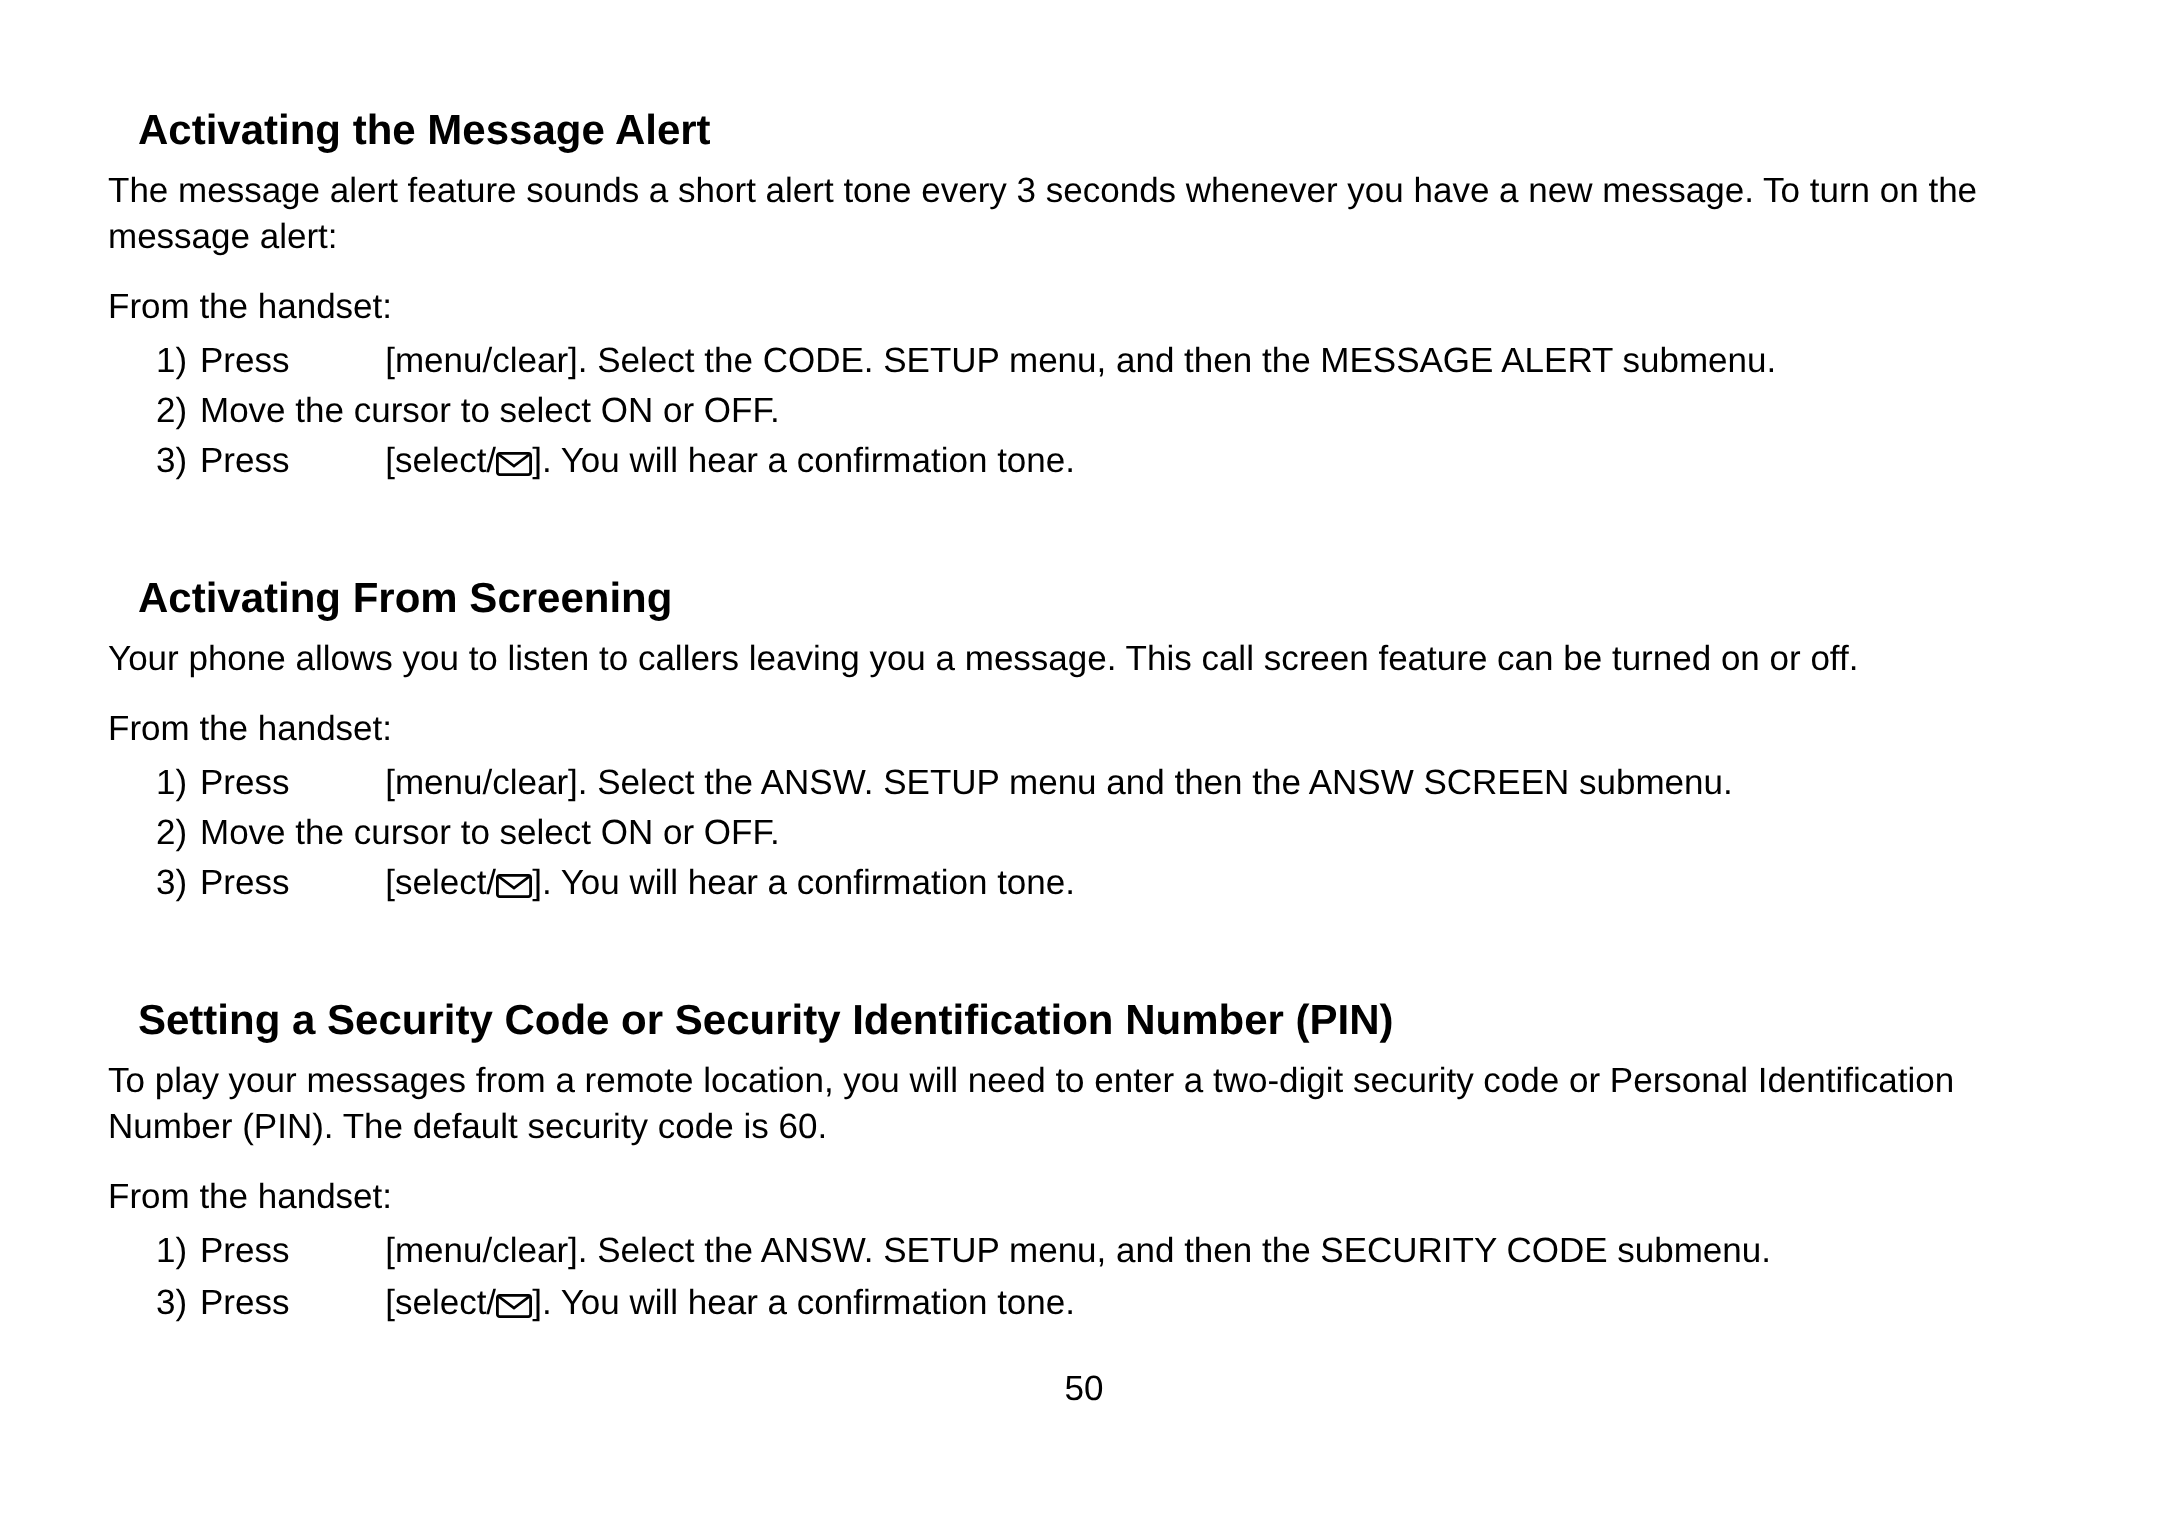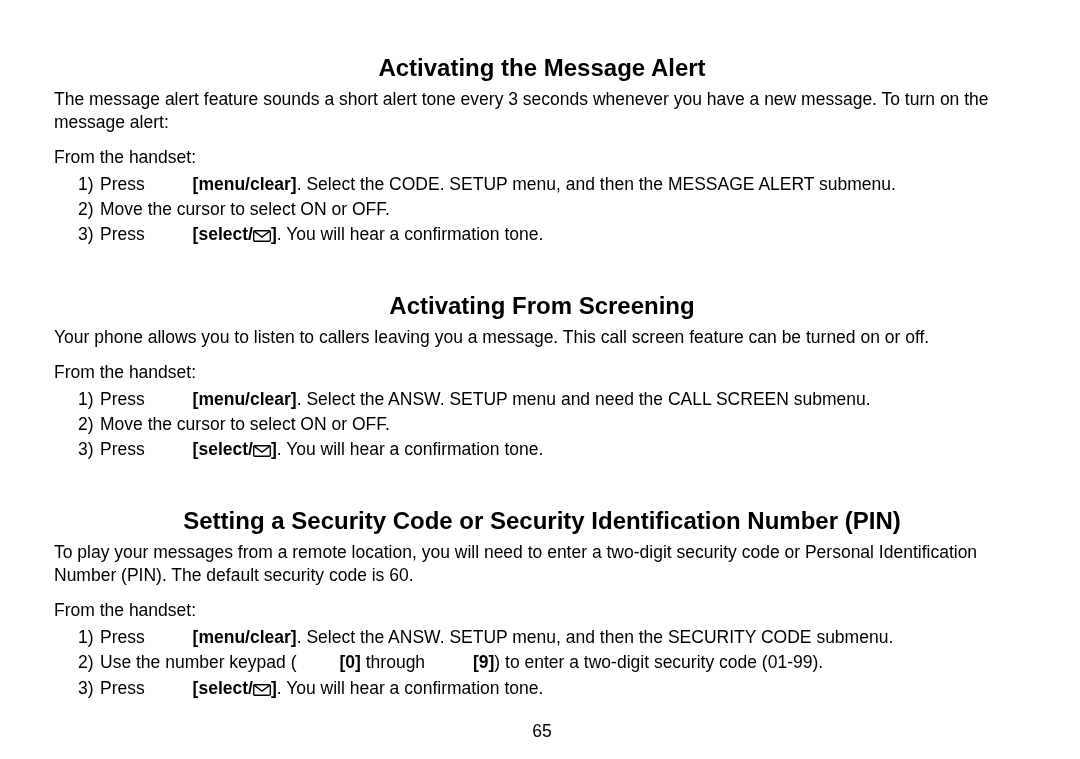--- a/index.html
+++ b/index.html
@@ -7,24 +7,23 @@
     margin: 0;
     padding: 52px 50px 30px 54px;
     color: #000;
     width: 1080px;
     height: 759px;
     box-sizing: border-box;
     font-size: 17.5px;
     line-height: 1.32;
   }
   h2 {
-    font-size: 24px;
+    font-size: 21px;
     font-weight: bold;
-    margin: 0 0 4px 0;
-    text-align: center;
+    margin: 0 0 4px 15px;
   }
   .intro {
     margin: 0 0 12px 0;
   }
   .sub {
     font-weight: normal;
     margin: 0 0 4px 0;
   }
   .steps {
     margin: 0 0 44px 0;
@@ -39,21 +38,21 @@
   }
   .envelope {
     display: inline-block;
     vertical-align: -2px;
   }
   .pagenum {
     text-align: center;
     font-size: 17.5px;
     margin-top: 20px;
   }
-  b { font-weight: bold; padding-left: 43px; }
+  b { font-weight: normal; padding-left: 43px; }
 </style>
 </head>
 <body>
 
 <h2>Activating the Message Alert</h2>
 <p class="intro">The message alert feature sounds a short alert tone every 3 seconds whenever you have a new message. To turn on the message alert:</p>
 <p class="sub">From the handset:</p>
 <div class="steps">
   <div class="step">
     <span class="num">1)</span><span>Press </span><b>[menu/clear]</b><span>. Select the CODE. SETUP menu, and then the MESSAGE ALERT submenu.</span>
@@ -67,44 +66,41 @@
           <path d="M1 1 L9 7 L17 1" fill="none" stroke="#000" stroke-width="1.4"></path>
         </svg><span>]</span></b><span>. You will hear a confirmation tone.</span>
   </div>
 </div>
 
 <h2>Activating From Screening</h2>
 <p class="intro">Your phone allows you to listen to callers leaving you a message. This call screen feature can be turned on or off.</p>
 <p class="sub">From the handset:</p>
 <div class="steps">
   <div class="step">
-    <span class="num">1)</span><span>Press </span><b>[menu/clear]</b><span>. Select the ANSW. SETUP menu and need the CALL SCREEN submenu.</span>
+    <span class="num">1)</span><span>Press </span><b>[menu/clear]</b><span>. Select the ANSW. SETUP menu and then the ANSW SCREEN submenu.</span>
   </div>
   <div class="step">
     <span class="num">2)</span><span>Move the cursor to select ON or OFF.</span>
   </div>
   <div class="step">
     <span class="num">3)</span><span>Press </span><b><span>[select/</span><svg class="envelope" width="18" height="12" viewBox="0 0 18 12">
           <rect x="0.7" y="0.7" width="16.6" height="10.6" rx="1.2" fill="none" stroke="#000" stroke-width="1.4"></rect>
           <path d="M1 1 L9 7 L17 1" fill="none" stroke="#000" stroke-width="1.4"></path>
         </svg><span>]</span></b><span>. You will hear a confirmation tone.</span>
   </div>
 </div>
 
 <h2>Setting a Security Code or Security Identification Number (PIN)</h2>
 <p class="intro">To play your messages from a remote location, you will need to enter a two-digit security code or Personal Identification Number (PIN). The default security code is 60.</p>
 <p class="sub">From the handset:</p>
 <div class="steps" style="margin-bottom:8px;">
   <div class="step">
     <span class="num">1)</span><span>Press </span><b>[menu/clear]</b><span>. Select the ANSW. SETUP menu, and then the SECURITY CODE submenu.</span>
   </div>
   <div class="step">
-    <span class="num">2)</span><span>Use the number keypad (</span><b>[0]</b><span> through </span><b>[9]</b><span>) to enter a two-digit security code (01-99).</span>
-  </div>
-  <div class="step">
     <span class="num">3)</span><span>Press </span><b><span>[select/</span><svg class="envelope" width="18" height="12" viewBox="0 0 18 12">
           <rect x="0.7" y="0.7" width="16.6" height="10.6" rx="1.2" fill="none" stroke="#000" stroke-width="1.4"></rect>
           <path d="M1 1 L9 7 L17 1" fill="none" stroke="#000" stroke-width="1.4"></path>
         </svg><span>]</span></b><span>. You will hear a confirmation tone.</span>
   </div>
 </div>
 
-<div class="pagenum">65</div>
+<div class="pagenum">50</div>
 
 </body></html>

